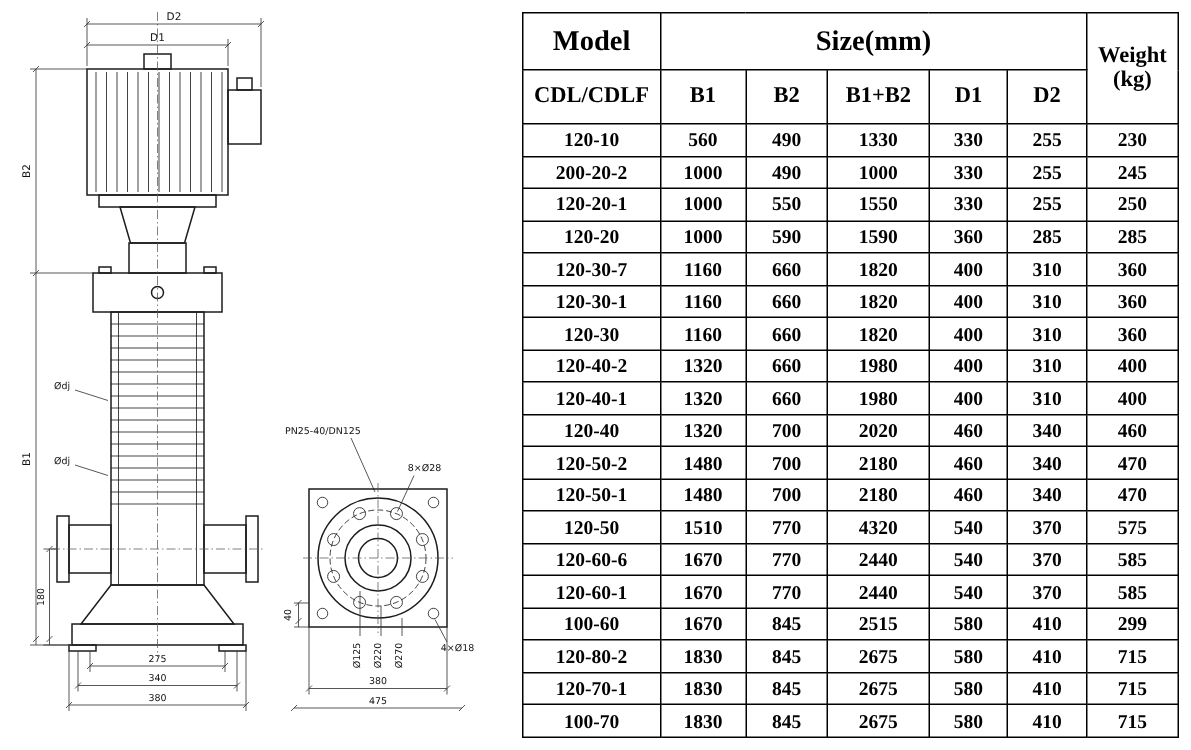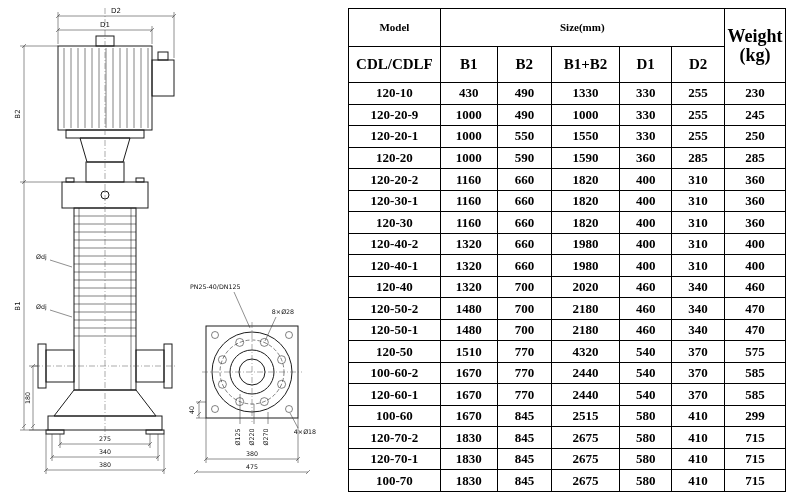--- a/index.html
+++ b/index.html
@@ -2,23 +2,23 @@
 <html><head>
 <meta charset="utf-8">
 <style>
   html,body{margin:0;padding:0;background:#e8e8e8;}
   .sheet{width:794px;height:500px;background:#fff;display:flex;box-sizing:border-box;font-family:"Liberation Serif",serif;}
   .drawing{width:348px;height:500px;flex:0 0 348px;}
   .drawing svg{display:block;}
   .table-wrap{flex:1;padding:8px 8px 8px 0;box-sizing:border-box;}
   table.spec{border-collapse:collapse;width:100%;height:484px;table-layout:fixed;color:#000;font-weight:700;}
   table.spec th,table.spec td{border:1px solid #000;text-align:center;vertical-align:middle;padding:0;line-height:1.05;}
-  th.h-big{font-size:11px;}
+  th.h-big{font-size:19px;}
   th.h-sub{font-size:15px;margin-left:28px;}
-  th.h-weight{font-size:18px;}
+  th.h-weight{font-size:15px;}
   tbody td{font-size:13px;}
   thead tr.r1{height:38px;}
   thead tr.r2{height:36px;}
   
   .ln{fill:none;stroke:#1c1c1c;stroke-width:1;}
   .thin{fill:none;stroke:#1c1c1c;stroke-width:.55;}
   .dim{fill:none;stroke:#333;stroke-width:.55;}
   .cl{fill:none;stroke:#555;stroke-width:.5;stroke-dasharray:6 2 1 2;}
   .lbl{font-family:"DejaVu Sans",sans-serif;font-size:7px;fill:#111;}
   .lbl-s{font-family:"DejaVu Sans",sans-serif;font-size:6.3px;fill:#111;}
@@ -169,29 +169,29 @@
           <th class="h-sub">B1</th>
           <th class="h-sub">B2</th>
           <th class="h-sub">B1+B2</th>
           <th class="h-sub">D1</th>
           <th class="h-sub">D2</th>
         </tr>
       </thead>
       <tbody>
           <tr>
             <td>120-10</td>
-            <td>430</td>
+            <td>560</td>
             <td>490</td>
             <td>1330</td>
             <td>330</td>
             <td>255</td>
             <td>230</td>
           </tr>
           <tr>
-            <td>120-20-9</td>
+            <td>200-20-2</td>
             <td>1000</td>
             <td>490</td>
             <td>1000</td>
             <td>330</td>
             <td>255</td>
             <td>245</td>
           </tr>
           <tr>
             <td>120-20-1</td>
             <td>1000</td>
@@ -204,21 +204,21 @@
           <tr>
             <td>120-20</td>
             <td>1000</td>
             <td>590</td>
             <td>1590</td>
             <td>360</td>
             <td>285</td>
             <td>285</td>
           </tr>
           <tr>
-            <td>120-20-2</td>
+            <td>120-30-7</td>
             <td>1160</td>
             <td>660</td>
             <td>1820</td>
             <td>400</td>
             <td>310</td>
             <td>360</td>
           </tr>
           <tr>
             <td>120-30-1</td>
             <td>1160</td>
@@ -285,21 +285,21 @@
           <tr>
             <td>120-50</td>
             <td>1510</td>
             <td>770</td>
             <td>4320</td>
             <td>540</td>
             <td>370</td>
             <td>575</td>
           </tr>
           <tr>
-            <td>100-60-2</td>
+            <td>120-60-6</td>
             <td>1670</td>
             <td>770</td>
             <td>2440</td>
             <td>540</td>
             <td>370</td>
             <td>585</td>
           </tr>
           <tr>
             <td>120-60-1</td>
             <td>1670</td>
@@ -312,21 +312,21 @@
           <tr>
             <td>100-60</td>
             <td>1670</td>
             <td>845</td>
             <td>2515</td>
             <td>580</td>
             <td>410</td>
             <td>299</td>
           </tr>
           <tr>
-            <td>120-70-2</td>
+            <td>120-80-2</td>
             <td>1830</td>
             <td>845</td>
             <td>2675</td>
             <td>580</td>
             <td>410</td>
             <td>715</td>
           </tr>
           <tr>
             <td>120-70-1</td>
             <td>1830</td>

